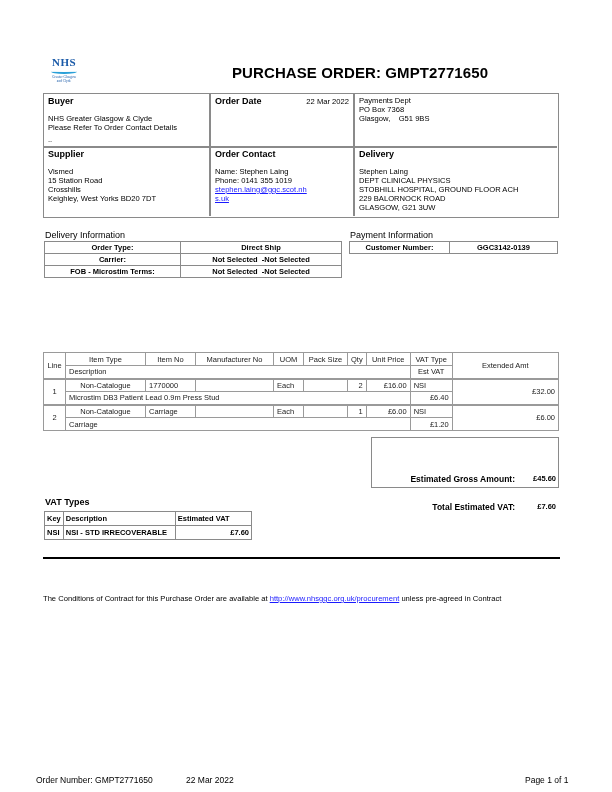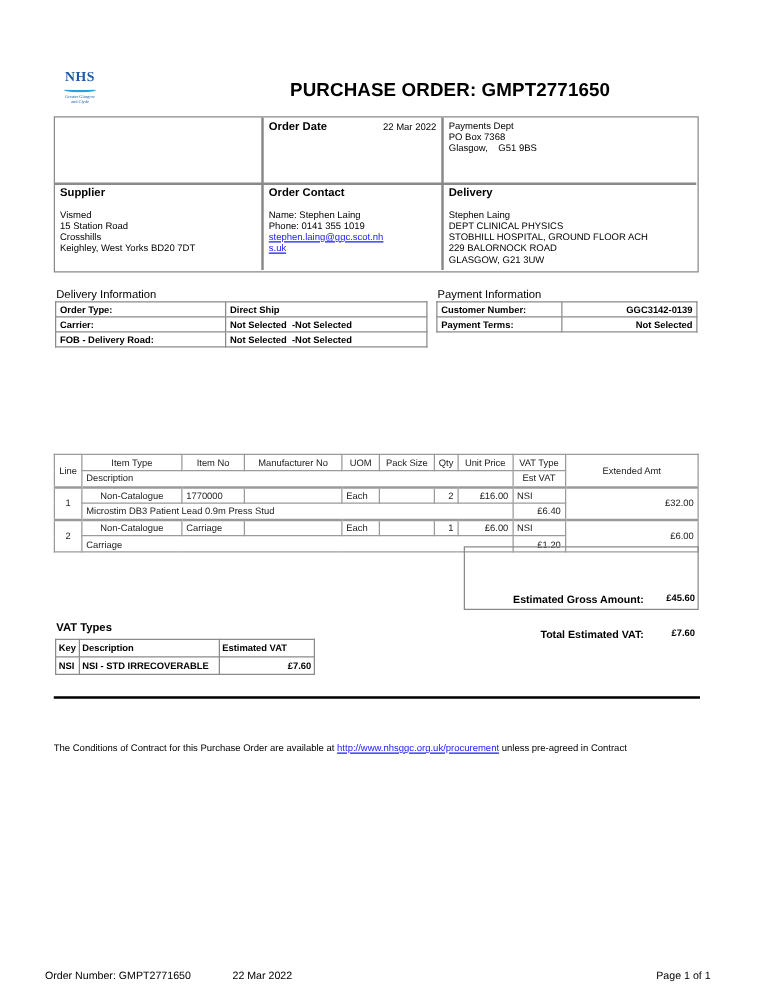--- a/index.html
+++ b/index.html
@@ -13,21 +13,21 @@
   .title { left: 232px; top: 64px; font-size: 15px; font-weight: bold; letter-spacing: 0.1px; }
   .addr-grid { left: 43px; top: 93px; width: 516px; height: 125px; border: 1.5px solid #8a8a8a; box-sizing: border-box; }
   .cell { position: absolute; box-sizing: border-box; font-size: 7.6px; line-height: 9px; padding: 2px 4px; }
   .cell .hd { font-weight: bold; font-size: 9px; line-height: 11px; margin-bottom: 7px; }
   .vline { position: absolute; background: #8a8a8a; width: 1.5px; }
   .hline { position: absolute; background: #8a8a8a; height: 1.5px; }
   .link { color: #1a1aff; text-decoration: underline; }
 
   .sec-title { font-size: 9px; }
   table.info { border-collapse: collapse; font-size: 7.5px; font-weight: bold; }
-  table.info td { border: 1.5px solid #8a8a8a; padding: 1px 3px; height: 11px; box-sizing: border-box; }
+  table.info td { border: 1.5px solid #8a8a8a; padding: 1px 3px; height: 11px; box-sizing: border-box; text-align: center; }
 
   table.items { border-collapse: collapse; font-size: 7.5px; color: #222; }
   table.items td { border: 1px solid #9a9a9a; padding: 0 3px; height: 13px; box-sizing: border-box; }
   table.items tr.sep td { border-top: 2px solid #9a9a9a; }
   .c { text-align: center; } .r { text-align: right; }
 
   .totals { left: 371px; top: 437px; width: 188px; height: 51px; border: 1.5px solid #8a8a8a; box-sizing: border-box; font-weight: bold; font-size: 8.5px; }
   .tot-row { position: absolute; right: 2px; display: flex; }
   .tot-row .lbl { text-align: right; }
   .tot-row .val { width: 36px; text-align: right; font-size: 7.5px; }
@@ -49,20 +49,26 @@
   <div class="sub">and Clyde</div>
 </div>
 
 <div class="abs title">PURCHASE ORDER: GMPT2771650</div>
 
 <div class="abs addr-grid">
   <div class="vline" style="left:165px; top:0; height:122px;"></div>
   <div class="vline" style="left:309px; top:0; height:122px;"></div>
   <div class="hline" style="left:0; top:52px; width:513px;"></div>
 
+  <div class="cell" style="left:0; top:0; width:165px; height:52px;">
+    <div class="hd">Buyer</div>
+    <div>NHS Greater Glasgow &amp; Clyde</div>
+    <div>Please Refer To Order Contact Details</div>
+    <div style="margin-top:3px;">..</div>
+  </div>
 
   <div class="cell" style="left:167px; top:0; width:142px; height:52px;">
     <div style="display:flex; justify-content:space-between;">
       <span class="hd">Order Date</span>
       <span style="font-size:7.6px; line-height:11px;">22 Mar 2022</span>
     </div>
   </div>
 
   <div class="cell" style="left:311px; top:0; width:202px; height:52px;">
     <div>Payments Dept</div>
@@ -101,41 +107,37 @@
   <tbody>
       <tr>
     <td style="width:136px;">Order Type:</td>
     <td>Direct Ship</td>
   </tr>
   <tr>
     <td>Carrier:</td>
     <td style="white-space:pre;">Not Selected  -Not Selected</td>
   </tr>
   <tr>
-    <td>FOB - Delivery Road:</td>
+    <td>FOB - Microstim Terms:</td>
     <td style="white-space:pre;">Not Selected  -Not Selected</td>
   </tr>
 </tbody>
   </table>
 
 <div class="abs sec-title" style="left:350px; top:230px;">Payment Information</div>
 <table class="abs info" style="left:349px; top:241px; width:209px;">
   <tbody>
       <tr>
     <td style="width:100px;">Customer Number:</td>
     <td class="r">GGC3142-0139</td>
   </tr>
-  <tr>
-    <td>Payment Terms:</td>
-    <td class="r">Not Selected</td>
-  </tr>
-</tbody>
-  </table>
-
-<table class="abs items" style="left:43px; top:352px; width:516px;margin-top:11px;">
+</tbody>
+  </table>
+
+<table class="abs items" style="left:43px; top:352px; width:516px;">
   <tbody>
       <tr>
     <td rowspan="2" class="c" style="width:22px;">Line</td>
     <td class="c" style="width:80px;">Item Type</td>
     <td class="c" style="width:50px;">Item No</td>
     <td class="c" style="width:78px;">Manufacturer No</td>
     <td class="c" style="width:30px;">UOM</td>
     <td class="c" style="width:44px;">Pack Size</td>
     <td class="c" style="width:14px;">Qty</td>
     <td class="c" style="width:44px;">Unit Price</td>

